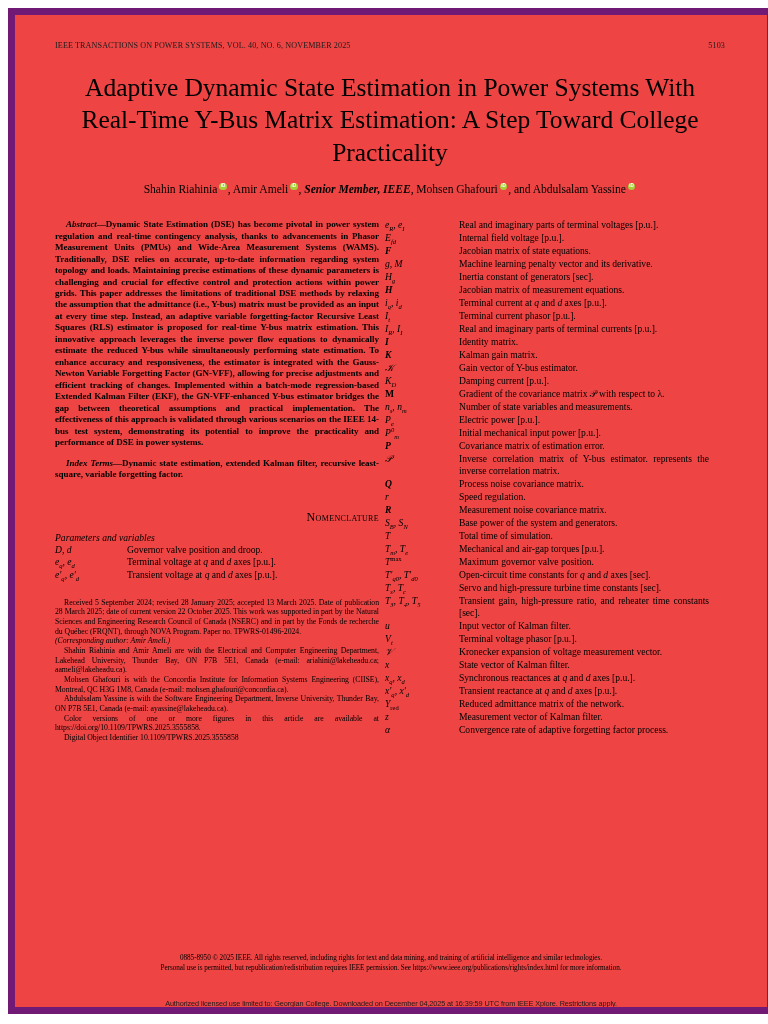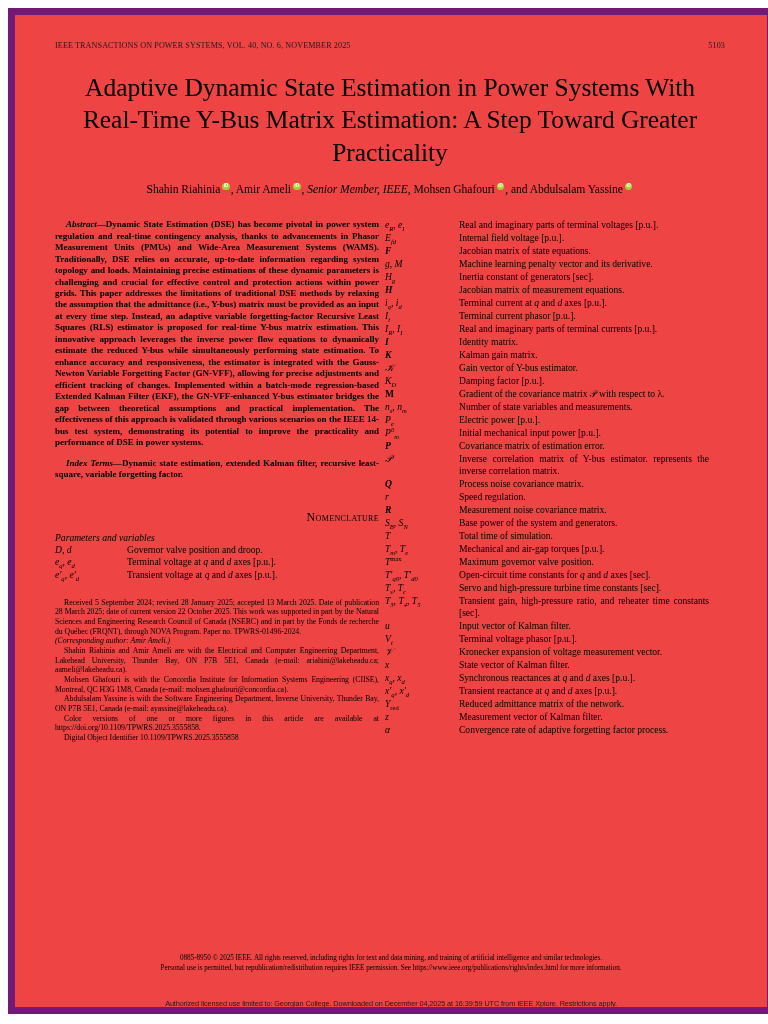--- a/index.html
+++ b/index.html
@@ -54,21 +54,21 @@
     letter-spacing: -0.05px;
     padding: 0 6px;
   }
   .authors {
     margin-top: 13px;
     text-align: center;
     font-size: 11.6px;
     line-height: 1.3;
     letter-spacing: -0.05px;
   }
-  .authors i { font-style: italic; }
+  .authors i { font-style: italic; font-weight: bold; }
   .orcid {
     display: inline-block;
     width: 7.5px;
     height: 7.5px;
     border-radius: 50%;
     background: #a6ce39;
     position: relative;
     top: -3px;
     margin: 0 1px 0 2px;
     vertical-align: baseline;
@@ -191,21 +191,21 @@
 <body>
 
 <div class="page">
   <div class="inner">
 
     <div class="runhead">
       <span class="rh-left">IEEE Transactions on Power Systems, Vol. 40, No. 6, November 2025</span>
       <span class="rh-right">5103</span>
     </div>
 
-    <div class="title">Adaptive Dynamic State Estimation in Power Systems With Real-Time Y-Bus Matrix Estimation: A Step Toward Greater Practicality</div>
+    <div class="title">Adaptive Dynamic State Estimation in Power Systems With Real-Time Y-Bus Matrix Estimation: A Step Toward College Practicality</div>
 
     <div class="authors">
       <span>Shahin Riahinia</span><span class="orcid"></span><span>, Amir Ameli</span><span class="orcid"></span><span>, </span><i>Senior Member, IEEE</i><span>, Mohsen Ghafouri</span><span class="orcid"></span><span>, and Abdulsalam Yassine</span><span class="orcid"></span>
     </div>
 
     <div class="cols">
 
       <div class="col col-left">
 
         <p class="abs"><span class="lead">Abstract</span><span>—Dynamic State Estimation (DSE) has become pivotal in power system regulation and real-time contingency analysis, thanks to advancements in Phasor Measurement Units (PMUs) and Wide-Area Measurement Systems (WAMS). Traditionally, DSE relies on accurate, up-to-date information regarding system topology and loads. Maintaining precise estimations of these dynamic parameters is challenging and crucial for effective control and protection actions within power grids. This paper addresses the limitations of traditional DSE methods by relaxing the assumption that the admittance (i.e., Y-bus) matrix must be provided as an input at every time step. Instead, an adaptive variable forgetting-factor Recursive Least Squares (RLS) estimator is proposed for real-time Y-bus matrix estimation. This innovative approach leverages the inverse power flow equations to dynamically estimate the reduced Y-bus while simultaneously performing state estimation. To enhance accuracy and responsiveness, the estimator is integrated with the Gauss-Newton Variable Forgetting Factor (GN-VFF), allowing for precise adjustments and efficient tracking of changes. Implemented within a batch-mode regression-based Extended Kalman Filter (EKF), the GN-VFF-enhanced Y-bus estimator bridges the gap between theoretical assumptions and practical implementation. The effectiveness of this approach is validated through various scenarios on the IEEE 14-bus test system, demonstrating its potential to improve the practicality and performance of DSE in power systems.</span></p>
@@ -288,21 +288,21 @@
             <div class="nomrow">
               <div class="sym"><span class="bf">K</span></div>
               <div class="def">Kalman gain matrix.</div>
             </div>
             <div class="nomrow">
               <div class="sym"><span class="cal">𝒦</span></div>
               <div class="def">Gain vector of Y-bus estimator.</div>
             </div>
             <div class="nomrow">
               <div class="sym">K<sub>D</sub></div>
-              <div class="def">Damping factor [p.u.].</div>
+              <div class="def">Damping current [p.u.].</div>
             </div>
             <div class="nomrow">
               <div class="sym"><span class="bfu">M</span></div>
               <div class="def">Gradient of the covariance matrix 𝒫 with respect to λ.</div>
             </div>
             <div class="nomrow">
               <div class="sym">n<sub>s</sub>, n<sub>m</sub></div>
               <div class="def">Number of state variables and measurements.</div>
             </div>
             <div class="nomrow">

